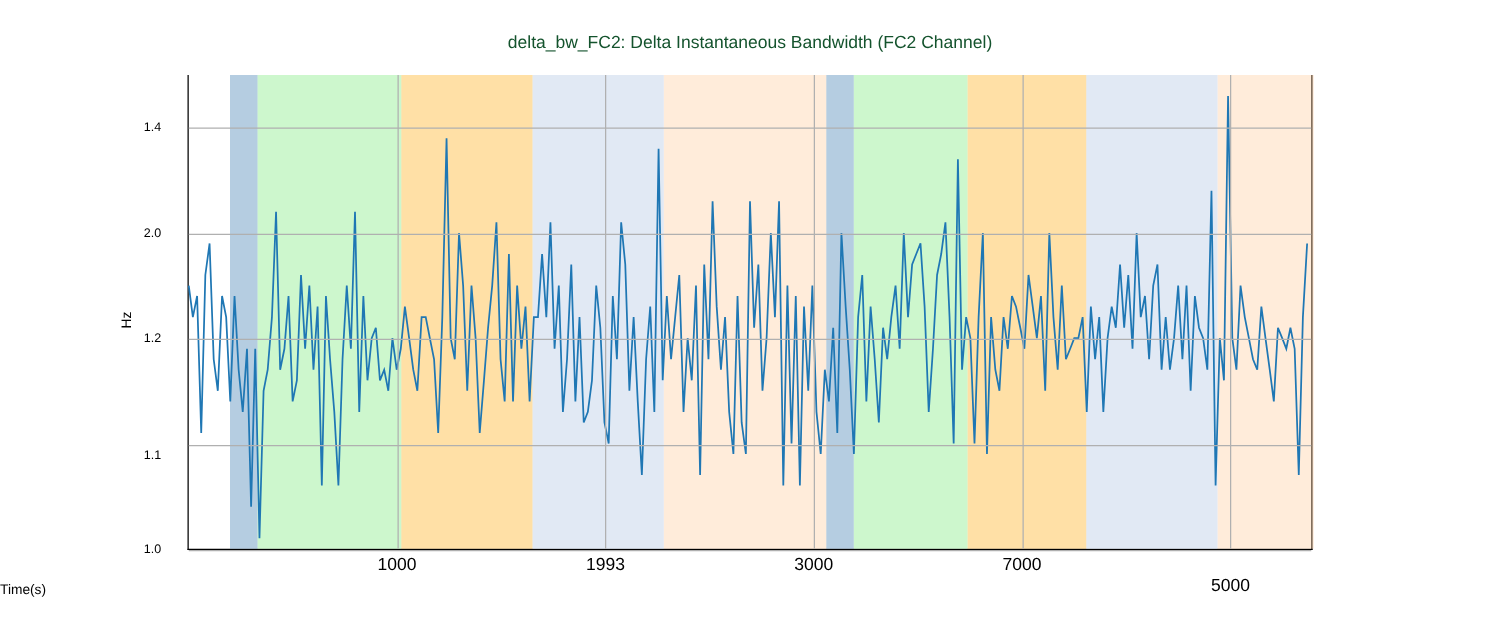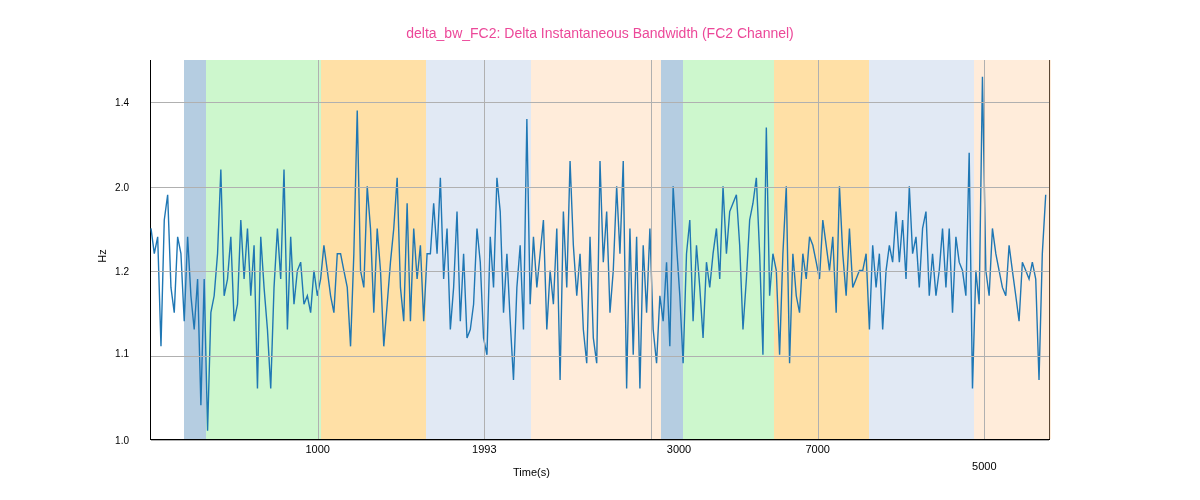--- a/index.html
+++ b/index.html
@@ -18,37 +18,36 @@
       width: 900px;
       height: 380px;
     }
     .title {
       position: absolute;
       top: 25px;
       left: 0;
       width: 1200px;
       text-align: center;
       font-size: 14px;
-      color: #ec4899;
+      color: #14532d;
     }
     .ylabel {
       position: absolute;
       left: 95px;
       top: 250px;
       transform: rotate(-90deg);
       transform-origin: center;
       font-size: 11px;
       color: #000;
     }
     .xlabel {
       position: absolute;
       bottom: 22px;
-      left: 12px;
+      left: 0;
       width: 1039px;
-      text-align: center;
       font-size: 11px;
       color: #000;
     }
     .plot-area {
       position: relative;
       width: 100%;
       height: 100%;
       border: 1px solid #000;
       border-width: 0 1px 1px 1px;
       box-sizing: border-box;
@@ -77,21 +76,21 @@
       right: 100%;
       margin-right: 22px;
       font-size: 10px;
       transform: translateY(-50%);
       color: #000;
     }
     .xtick-label {
       position: absolute;
       top: 100%;
       margin-top: 4px;
-      font-size: 11px;
+      font-size: 14px;
       transform: translateX(-50%);
       color: #000;
     }
     svg.line-svg {
       position: absolute;
       left: 0; top: 0;
       width: 100%;
       height: 100%;
       overflow: visible;
     }
@@ -115,31 +114,31 @@
       <div class="band" style="left: 170px; width: 105px; background: rgba(255, 165, 0, 0.35);"></div>
       <div class="band" style="left: 55px; width: 115px; background: rgba(144, 238, 144, 0.45);"></div>
       <div class="band" style="left: 33.3333px; width: 21.6667px; background: rgba(70, 130, 180, 0.4);"></div>
 
     <svg class="line-svg" id="line-svg" preserveAspectRatio="none" viewBox="0 0 900 380">
         <path d="M0.0,168.9 L3.3,194.2 L6.7,177.3 L10.0,287.1 L13.3,160.4 L16.7,135.1 L20.0,228.0 L23.3,253.3 L26.7,177.3 L30.0,194.2 L33.3,261.8 L36.7,177.3 L40.0,236.4 L43.3,270.2 L46.7,219.6 L50.0,346.2 L53.3,219.6 L56.7,371.6 L60.0,253.3 L63.3,236.4 L66.7,194.2 L70.0,109.8 L73.3,236.4 L76.7,219.6 L80.0,177.3 L83.3,261.8 L86.7,244.9 L90.0,160.4 L93.3,219.6 L96.7,168.9 L100.0,236.4 L103.3,185.8 L106.7,329.3 L110.0,177.3 L113.3,228.0 L116.7,270.2 L120.0,329.3 L123.3,228.0 L126.7,168.9 L130.0,219.6 L133.3,109.8 L136.7,270.2 L140.0,177.3 L143.3,244.9 L146.7,211.1 L150.0,202.7 L153.3,244.9 L156.7,236.4 L160.0,253.3 L163.3,211.1 L166.7,236.4 L170.0,219.6 L173.3,185.8 L176.7,211.1 L180.0,236.4 L183.3,253.3 L186.7,194.2 L190.0,194.2 L193.3,211.1 L196.7,228.0 L200.0,287.1 L203.3,194.2 L206.7,50.7 L210.0,211.1 L213.3,228.0 L216.7,126.7 L220.0,168.9 L223.3,253.3 L226.7,168.9 L230.0,211.1 L233.3,287.1 L236.7,244.9 L240.0,202.7 L243.3,168.9 L246.7,118.2 L250.0,228.0 L253.3,261.8 L256.7,143.6 L260.0,261.8 L263.3,168.9 L266.7,219.6 L270.0,185.8 L273.3,261.8 L276.7,194.2 L280.0,194.2 L283.3,143.6 L286.7,194.2 L290.0,118.2 L293.3,219.6 L296.7,168.9 L300.0,270.2 L303.3,228.0 L306.7,152.0 L310.0,261.8 L313.3,194.2 L316.7,278.7 L320.0,270.2 L323.3,244.9 L326.7,168.9 L330.0,202.7 L333.3,278.7 L336.7,295.6 L340.0,177.3 L343.3,228.0 L346.7,118.2 L350.0,152.0 L353.3,253.3 L356.7,194.2 L360.0,261.8 L363.3,320.9 L366.7,228.0 L370.0,185.8 L373.3,270.2 L376.7,59.1 L380.0,244.9 L383.3,177.3 L386.7,228.0 L390.0,194.2 L393.3,160.4 L396.7,270.2 L400.0,211.1 L403.3,244.9 L406.7,168.9 L410.0,320.9 L413.3,152.0 L416.7,228.0 L420.0,101.3 L423.3,185.8 L426.7,236.4 L430.0,194.2 L433.3,270.2 L436.7,304.0 L440.0,177.3 L443.3,278.7 L446.7,304.0 L450.0,101.3 L453.3,202.7 L456.7,152.0 L460.0,253.3 L463.3,211.1 L466.7,126.7 L470.0,194.2 L473.3,101.3 L476.7,329.3 L480.0,168.9 L483.3,295.6 L486.7,177.3 L490.0,329.3 L493.3,185.8 L496.7,253.3 L500.0,168.9 L503.3,270.2 L506.7,304.0 L510.0,236.4 L513.3,261.8 L516.7,202.7 L520.0,287.1 L523.3,126.7 L526.7,185.8 L530.0,236.4 L533.3,304.0 L536.7,194.2 L540.0,160.4 L543.3,261.8 L546.7,185.8 L550.0,228.0 L553.3,278.7 L556.7,202.7 L560.0,228.0 L563.3,194.2 L566.7,168.9 L570.0,219.6 L573.3,126.7 L576.7,194.2 L580.0,152.0 L583.3,143.6 L586.7,135.1 L590.0,185.8 L593.3,270.2 L596.7,219.6 L600.0,160.4 L603.3,143.6 L606.7,118.2 L610.0,194.2 L613.3,295.6 L616.7,67.6 L620.0,236.4 L623.3,194.2 L626.7,211.1 L630.0,295.6 L633.3,194.2 L636.7,126.7 L640.0,304.0 L643.3,194.2 L646.7,236.4 L650.0,253.3 L653.3,194.2 L656.7,219.6 L660.0,177.3 L663.3,185.8 L666.7,202.7 L670.0,219.6 L673.3,160.4 L676.7,185.8 L680.0,211.1 L683.3,177.3 L686.7,253.3 L690.0,126.7 L693.3,194.2 L696.7,236.4 L700.0,168.9 L703.3,228.0 L706.7,219.6 L710.0,211.1 L713.3,211.1 L716.7,194.2 L720.0,270.2 L723.3,185.8 L726.7,228.0 L730.0,194.2 L733.3,270.2 L736.7,211.1 L740.0,185.8 L743.3,202.7 L746.7,152.0 L750.0,202.7 L753.3,160.4 L756.7,219.6 L760.0,126.7 L763.3,194.2 L766.7,177.3 L770.0,228.0 L773.3,168.9 L776.7,152.0 L780.0,236.4 L783.3,194.2 L786.7,236.4 L790.0,211.1 L793.3,168.9 L796.7,228.0 L800.0,168.9 L803.3,253.3 L806.7,177.3 L810.0,202.7 L813.3,211.1 L816.7,236.4 L820.0,92.9 L823.3,329.3 L826.7,211.1 L830.0,244.9 L833.3,16.9 L836.7,211.1 L840.0,236.4 L843.3,168.9 L846.7,194.2 L850.0,211.1 L853.3,228.0 L856.7,236.4 L860.0,185.8 L863.3,211.1 L866.7,236.4 L870.0,261.8 L873.3,202.7 L876.7,211.1 L880.0,219.6 L883.3,202.7 L886.7,219.6 L890.0,320.9 L893.3,194.2 L896.7,135.1 L900.0,NaN " fill="none" stroke="#1f77b4" stroke-width="1.4"></path>
       </svg>
   <div class="grid-h" style="top: 380px;"></div>
       <div class="ytick-label" style="top: 380px;">1.0</div>
       <div class="grid-h" style="top: 295.556px;"></div>
-      <div class="ytick-label" style="top: 293px;">1.1</div>
+      <div class="ytick-label" style="top: 305px;">1.1</div>
       <div class="grid-h" style="top: 211.111px;"></div>
       <div class="ytick-label" style="top: 211.111px;">1.2</div>
       <div class="grid-h" style="top: 126.667px;"></div>
       <div class="ytick-label" style="top: 126.667px;">2.0</div>
       <div class="grid-h" style="top: 42.2222px;"></div>
       <div class="ytick-label" style="top: 42.2222px;">1.4</div>
       <div class="grid-v" style="left: 166.667px;"></div>
       <div class="xtick-label" style="left: 166.667px;">1000</div>
       <div class="grid-v" style="left: 333.333px;"></div>
       <div class="xtick-label" style="left: 333.333px;">1993</div>
       <div class="grid-v" style="left: 500px;"></div>
-      <div class="xtick-label" style="left: 500px; margin-left: 28px;">3000</div>
+      <div class="xtick-label" style="left: 500px;">3000</div>
       <div class="grid-v" style="left: 666.667px;"></div>
       <div class="xtick-label" style="left: 666.667px;">7000</div>
       <div class="grid-v" style="left: 833.333px;"></div>
       <div class="xtick-label" style="left: 833.333px; margin-top: 21px;">5000</div>
     </div>
 </div>
 
 </body></html>

